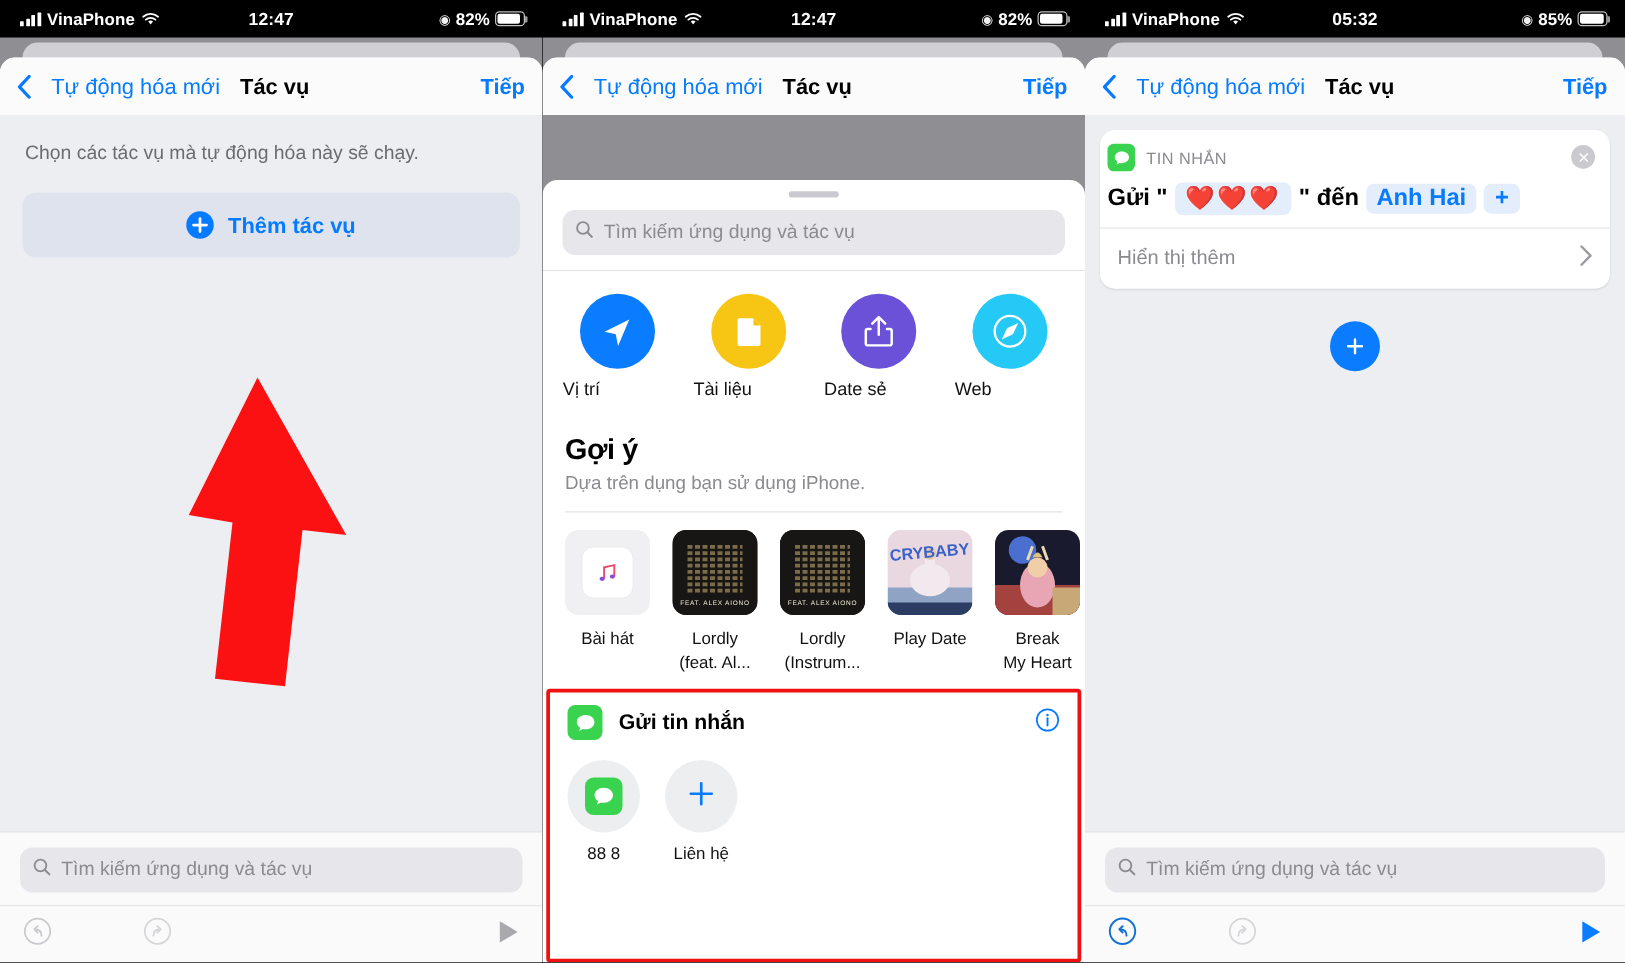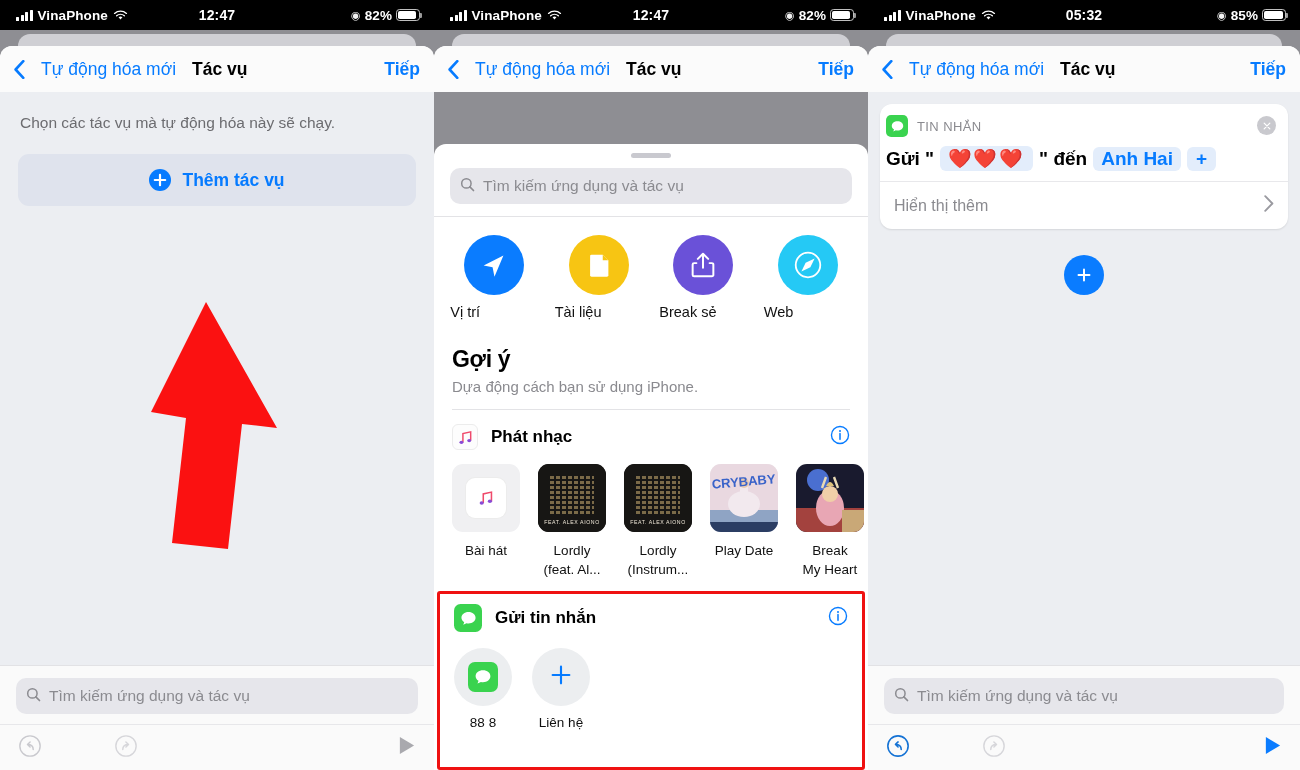--- a/index.html
+++ b/index.html
@@ -395,56 +395,39 @@
                 </div>
                 <div class="applabel">Tài liệu</div>
               </div>
               <div class="appcell">
                 <div class="appicon" style="background:#6a51d8">
                   <svg viewBox="0 0 34 34" width="32" height="32">
                       <path d="M10 15 h-2.5 a1.5 1.5 0 0 0 -1.5 1.5 v11 a1.5 1.5 0 0 0 1.5 1.5 h19 a1.5 1.5 0 0 0 1.5 -1.5 v-11 a1.5 1.5 0 0 0 -1.5 -1.5 h-2.5" stroke="#fff" stroke-width="2.1" fill="none" stroke-linecap="round"></path>
                       <path d="M17 20 v-15 M11.5 10.5 L17 5 L22.5 10.5" stroke="#fff" stroke-width="2.1" fill="none" stroke-linecap="round" stroke-linejoin="round"></path>
                     </svg>
                 </div>
-                <div class="applabel">Break sẻ</div>
+                <div class="applabel">Date sẻ</div>
               </div>
               <div class="appcell">
                 <div class="appicon" style="background:#25c9f5">
                   <svg viewBox="0 0 36 36" width="34" height="34">
                       <circle cx="18" cy="18" r="13" stroke="#fff" stroke-width="1.9" fill="none"></circle>
                       <polygon points="25,11 15.5,15.5 11,25 20.5,20.5" fill="#fff"></polygon>
                     </svg>
                 </div>
                 <div class="applabel">Web</div>
               </div>
             </div>
 
             <div class="sect">
               <div class="sect-title">Gợi ý</div>
-              <div class="sect-sub">Dựa động cách bạn sử dụng iPhone.</div>
+              <div class="sect-sub">Dựa trên dụng bạn sử dụng iPhone.</div>
             </div>
             <div class="divider" style="margin:14px 18px 0 18px"></div>
 
-            <div class="sugg-head">
-              <span class="sugg-icon" style="background:#fdfdfd;border:1px solid #ececec;">
-                <svg viewBox="0 0 22 22" width="19" height="19">
-                    <path d="M8 16.5 V6.5 L17 4.5 V14.5" stroke="#ef4a6b" stroke-width="1.7" fill="none"></path>
-                    <ellipse cx="6.3" cy="16.6" rx="2.3" ry="1.9" fill="#8a4bd6"></ellipse>
-                    <ellipse cx="15.3" cy="14.6" rx="2.3" ry="1.9" fill="#8a4bd6"></ellipse>
-                  </svg>
-              </span>
-              <span class="sugg-name">Phát nhạc</span>
-              <span class="info-i">
-                <svg viewBox="0 0 22 22" width="20" height="20">
-                    <circle cx="11" cy="11" r="9.4" stroke="#067bff" stroke-width="1.5" fill="none"></circle>
-                    <circle cx="11" cy="6.6" r="1.1" fill="#067bff"></circle>
-                    <path d="M11 9.5 V15.8" stroke="#067bff" stroke-width="1.7" stroke-linecap="round"></path>
-                  </svg>
-              </span>
-            </div>
 
             <div class="cards">
               <div class="card">
                 <div class="card-art" style="background:#f0f0f2;display:flex;align-items:center;justify-content:center;">
                   <div style="width:40px;height:40px;border-radius:9px;background:#fff;display:flex;align-items:center;justify-content:center;box-shadow:0 0 0 1px #ececec;">
                     <svg viewBox="0 0 22 22" width="20" height="20">
                         <path d="M8 16.5 V6.5 L17 4.5 V14.5" stroke="#ef4a6b" stroke-width="1.7" fill="none"></path>
                         <ellipse cx="6.3" cy="16.6" rx="2.3" ry="1.9" fill="#8a4bd6"></ellipse>
                         <ellipse cx="15.3" cy="14.6" rx="2.3" ry="1.9" fill="#8a4bd6"></ellipse>
                       </svg>

